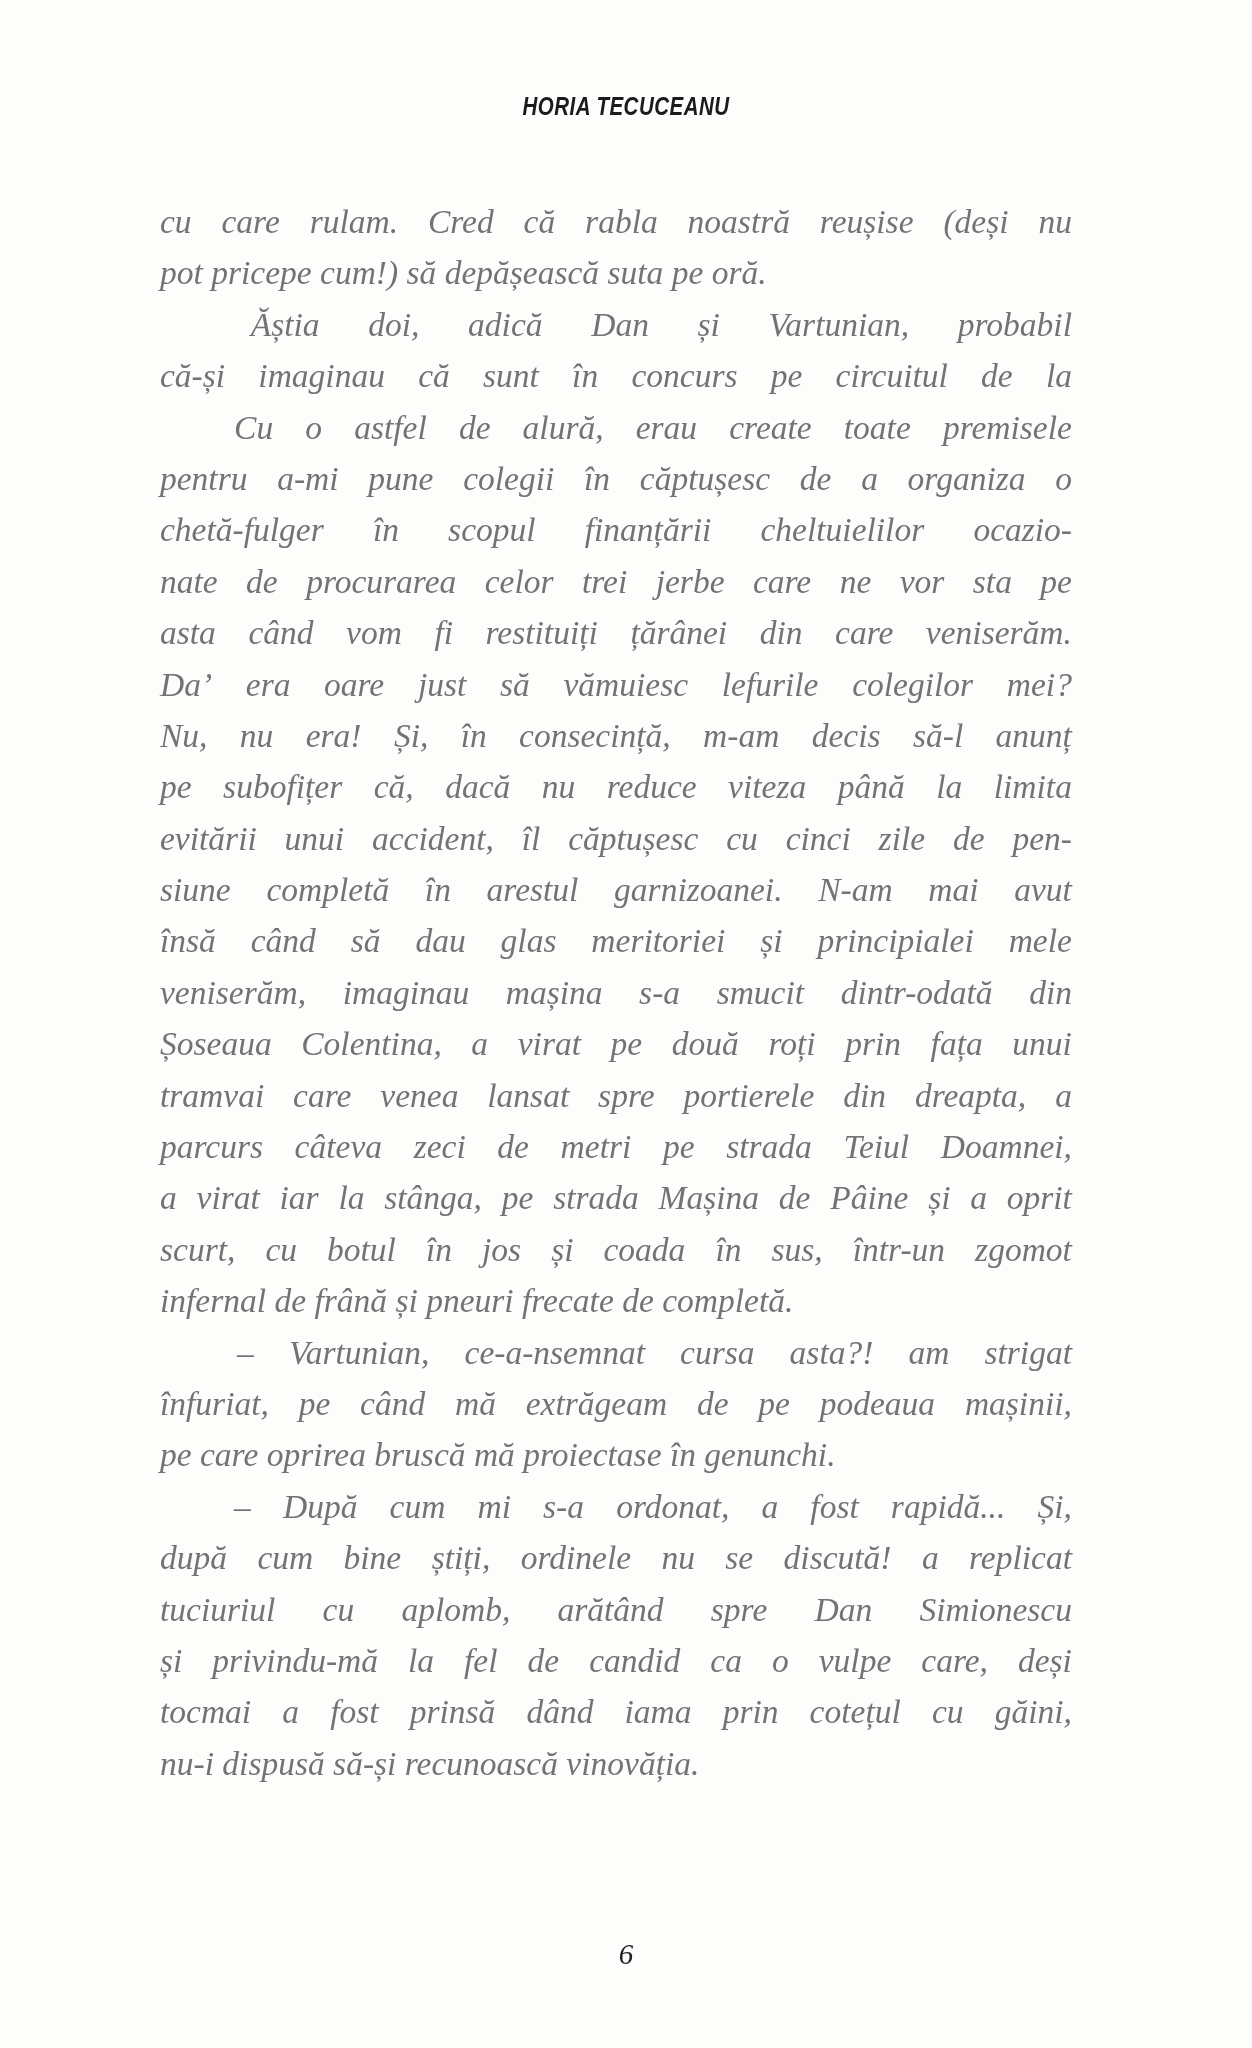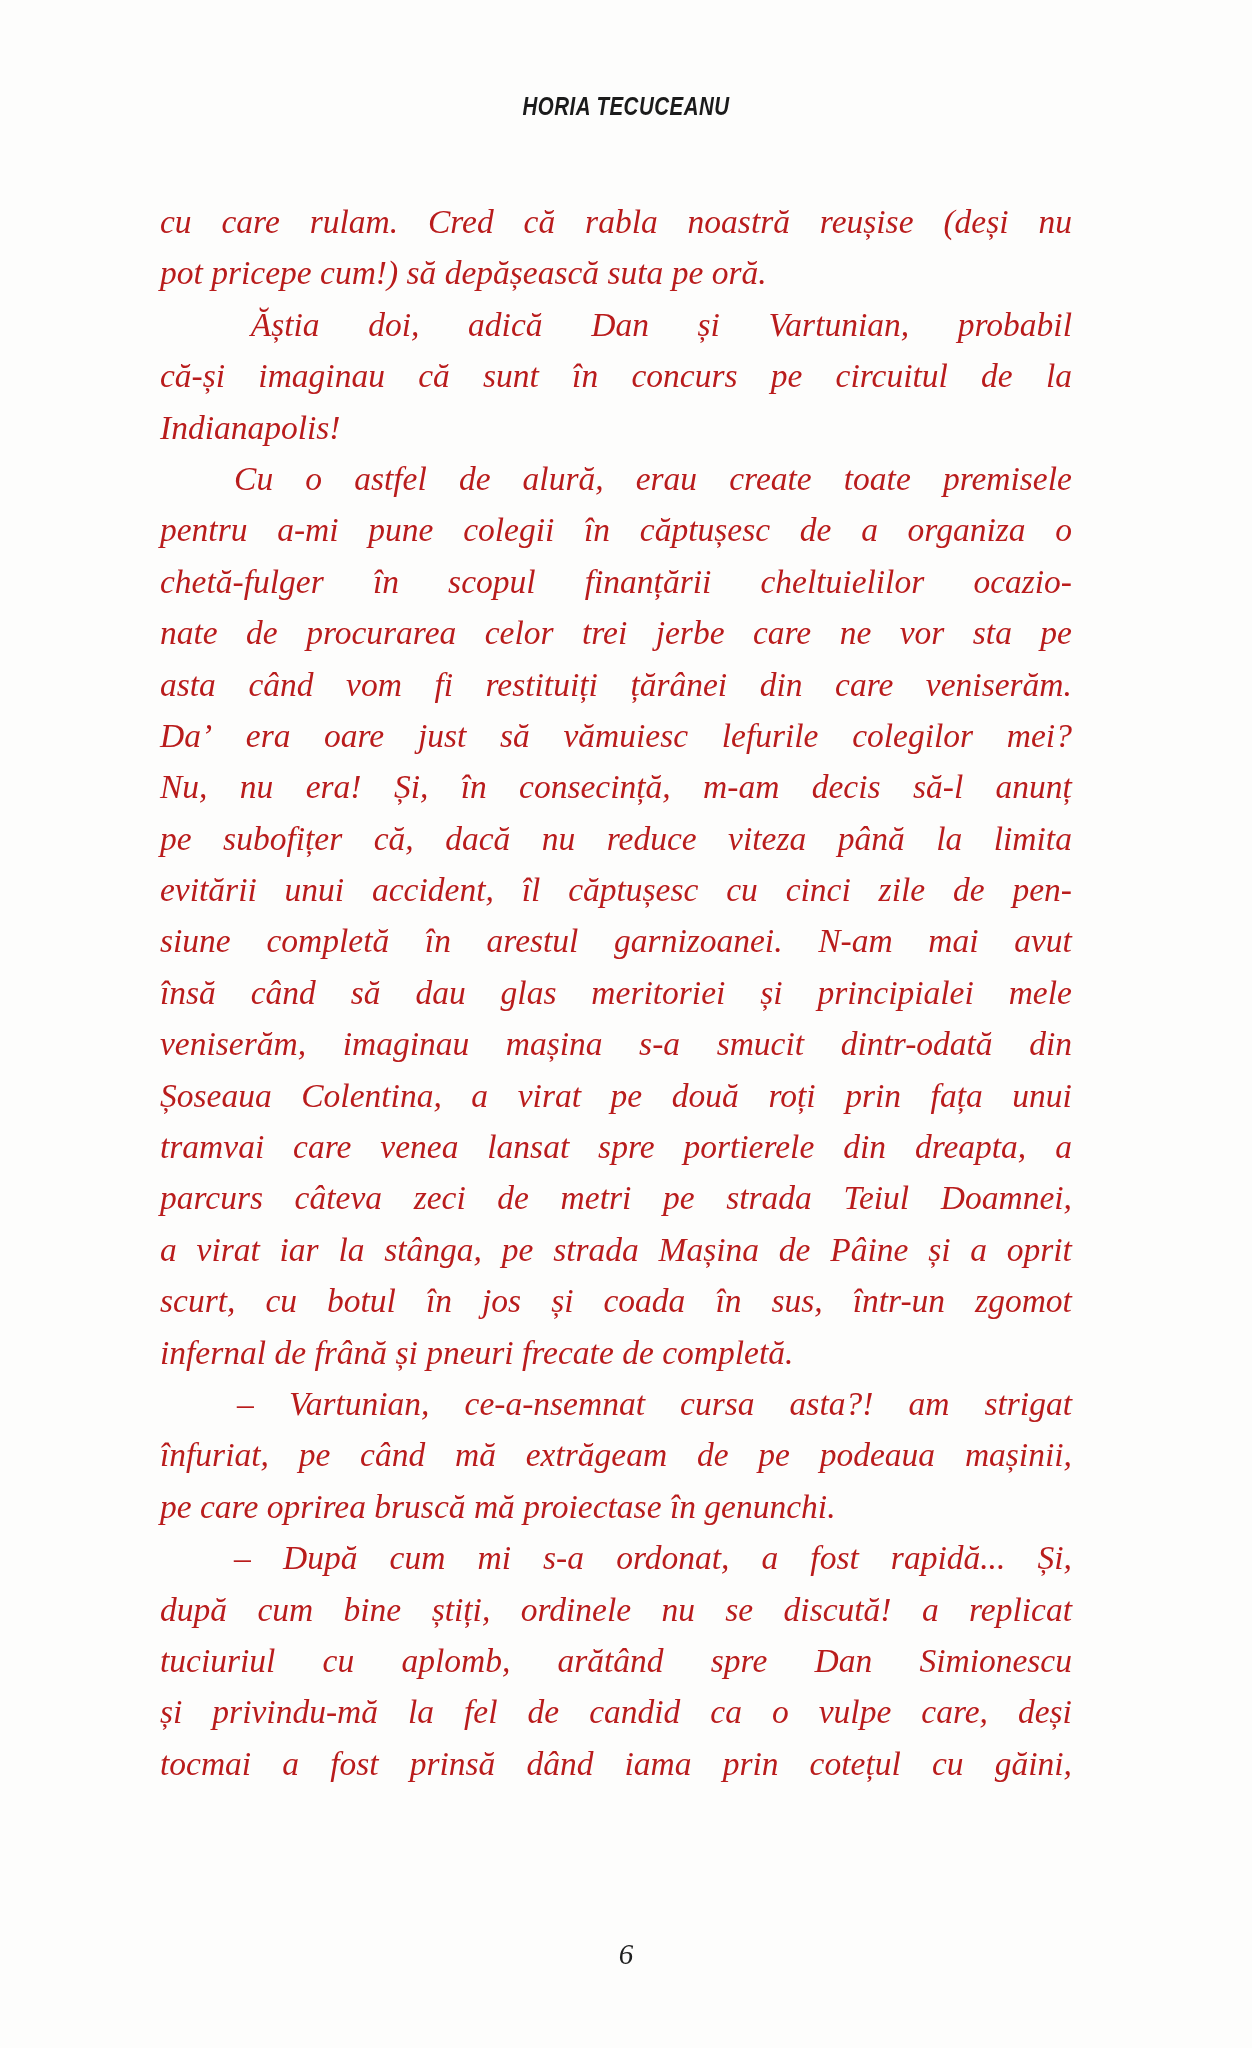--- a/index.html
+++ b/index.html
@@ -46,21 +46,21 @@
     top: 196px;
     width: 912px;
   }
 
   
   .ln {
     display: flex;
     font-size: 33.5px;
     line-height: 51.4px;
     height: 51.4px;
-    color: #b91c1c;
+    color: #737373;
     white-space: pre;
     overflow: visible;
   }
 
   
   .ln.just {
     justify-content: space-between;
   }
   
   .ln.last {
@@ -96,21 +96,20 @@
 
 <div class="page">
 
   <div class="running-header">HORIA TECUCEANU</div>
 
   <div class="textblock">
       <div class="ln just"><span class="w">cu</span><span class="w">care</span><span class="w">rulam.</span><span class="w">Cred</span><span class="w">că</span><span class="w">rabla</span><span class="w">noastră</span><span class="w">reușise</span><span class="w">(deși</span><span class="w">nu</span></div>
       <div class="ln last"><span class="w">pot</span> <span class="w">pricepe</span> <span class="w">cum!)</span> <span class="w">să</span> <span class="w">depășească</span> <span class="w">suta</span> <span class="w">pe</span> <span class="w">oră.</span></div>
       <div class="ln just"><span class="indent"></span><span class="w">Ăștia</span><span class="w">doi,</span><span class="w">adică</span><span class="w">Dan</span><span class="w">și</span><span class="w">Vartunian,</span><span class="w">probabil</span></div>
       <div class="ln just"><span class="w">că-și</span><span class="w">imaginau</span><span class="w">că</span><span class="w">sunt</span><span class="w">în</span><span class="w">concurs</span><span class="w">pe</span><span class="w">circuitul</span><span class="w">de</span><span class="w">la</span></div>
-      <div class="ln last"><span class="w">Indianapolis!</span></div>
       <div class="ln just"><span class="indent"></span><span class="w">Cu</span><span class="w">o</span><span class="w">astfel</span><span class="w">de</span><span class="w">alură,</span><span class="w">erau</span><span class="w">create</span><span class="w">toate</span><span class="w">premisele</span></div>
       <div class="ln just"><span class="w">pentru</span><span class="w">a-mi</span><span class="w">pune</span><span class="w">colegii</span><span class="w">în</span><span class="w">căptușesc</span><span class="w">de</span><span class="w">a</span><span class="w">organiza</span><span class="w">o</span></div>
       <div class="ln just"><span class="w">chetă-fulger</span><span class="w">în</span><span class="w">scopul</span><span class="w">finanțării</span><span class="w">cheltuielilor</span><span class="w">ocazio-</span></div>
       <div class="ln just"><span class="w">nate</span><span class="w">de</span><span class="w">procurarea</span><span class="w">celor</span><span class="w">trei</span><span class="w">jerbe</span><span class="w">care</span><span class="w">ne</span><span class="w">vor</span><span class="w">sta</span><span class="w">pe</span></div>
       <div class="ln just"><span class="w">asta</span><span class="w">când</span><span class="w">vom</span><span class="w">fi</span><span class="w">restituiți</span><span class="w">țărânei</span><span class="w">din</span><span class="w">care</span><span class="w">veniserăm.</span></div>
       <div class="ln just"><span class="w">Da’</span><span class="w">era</span><span class="w">oare</span><span class="w">just</span><span class="w">să</span><span class="w">vămuiesc</span><span class="w">lefurile</span><span class="w">colegilor</span><span class="w">mei?</span></div>
       <div class="ln just"><span class="w">Nu,</span><span class="w">nu</span><span class="w">era!</span><span class="w">Și,</span><span class="w">în</span><span class="w">consecință,</span><span class="w">m-am</span><span class="w">decis</span><span class="w">să-l</span><span class="w">anunț</span></div>
       <div class="ln just"><span class="w">pe</span><span class="w">subofițer</span><span class="w">că,</span><span class="w">dacă</span><span class="w">nu</span><span class="w">reduce</span><span class="w">viteza</span><span class="w">până</span><span class="w">la</span><span class="w">limita</span></div>
       <div class="ln just"><span class="w">evitării</span><span class="w">unui</span><span class="w">accident,</span><span class="w">îl</span><span class="w">căptușesc</span><span class="w">cu</span><span class="w">cinci</span><span class="w">zile</span><span class="w">de</span><span class="w">pen-</span></div>
       <div class="ln just"><span class="w">siune</span><span class="w">completă</span><span class="w">în</span><span class="w">arestul</span><span class="w">garnizoanei.</span><span class="w">N-am</span><span class="w">mai</span><span class="w">avut</span></div>
@@ -123,17 +122,18 @@
       <div class="ln just"><span class="w">scurt,</span><span class="w">cu</span><span class="w">botul</span><span class="w">în</span><span class="w">jos</span><span class="w">și</span><span class="w">coada</span><span class="w">în</span><span class="w">sus,</span><span class="w">într-un</span><span class="w">zgomot</span></div>
       <div class="ln last"><span class="w">infernal</span> <span class="w">de</span> <span class="w">frână</span> <span class="w">și</span> <span class="w">pneuri</span> <span class="w">frecate</span> <span class="w">de</span> <span class="w">completă.</span></div>
       <div class="ln just"><span class="indent"></span><span class="w">–</span><span class="w">Vartunian,</span><span class="w">ce-a-nsemnat</span><span class="w">cursa</span><span class="w">asta?!</span><span class="w">am</span><span class="w">strigat</span></div>
       <div class="ln just"><span class="w">înfuriat,</span><span class="w">pe</span><span class="w">când</span><span class="w">mă</span><span class="w">extrăgeam</span><span class="w">de</span><span class="w">pe</span><span class="w">podeaua</span><span class="w">mașinii,</span></div>
       <div class="ln last"><span class="w">pe</span> <span class="w">care</span> <span class="w">oprirea</span> <span class="w">bruscă</span> <span class="w">mă</span> <span class="w">proiectase</span> <span class="w">în</span> <span class="w">genunchi.</span></div>
       <div class="ln just"><span class="indent"></span><span class="w">–</span><span class="w">După</span><span class="w">cum</span><span class="w">mi</span><span class="w">s-a</span><span class="w">ordonat,</span><span class="w">a</span><span class="w">fost</span><span class="w">rapidă...</span><span class="w">Și,</span></div>
       <div class="ln just"><span class="w">după</span><span class="w">cum</span><span class="w">bine</span><span class="w">știți,</span><span class="w">ordinele</span><span class="w">nu</span><span class="w">se</span><span class="w">discută!</span><span class="w">a</span><span class="w">replicat</span></div>
       <div class="ln just"><span class="w">tuciuriul</span><span class="w">cu</span><span class="w">aplomb,</span><span class="w">arătând</span><span class="w">spre</span><span class="w">Dan</span><span class="w">Simionescu</span></div>
       <div class="ln just"><span class="w">și</span><span class="w">privindu-mă</span><span class="w">la</span><span class="w">fel</span><span class="w">de</span><span class="w">candid</span><span class="w">ca</span><span class="w">o</span><span class="w">vulpe</span><span class="w">care,</span><span class="w">deși</span></div>
       <div class="ln just"><span class="w">tocmai</span><span class="w">a</span><span class="w">fost</span><span class="w">prinsă</span><span class="w">dând</span><span class="w">iama</span><span class="w">prin</span><span class="w">cotețul</span><span class="w">cu</span><span class="w">găini,</span></div>
+      <div class="ln last"><span class="w">nu-i</span> <span class="w">dispusă</span> <span class="w">să-și</span> <span class="w">recunoască</span> <span class="w">vinovăția.</span></div>
     </div>
 
   <div class="folio">6</div>
 
 </div>
 
 </body></html>

